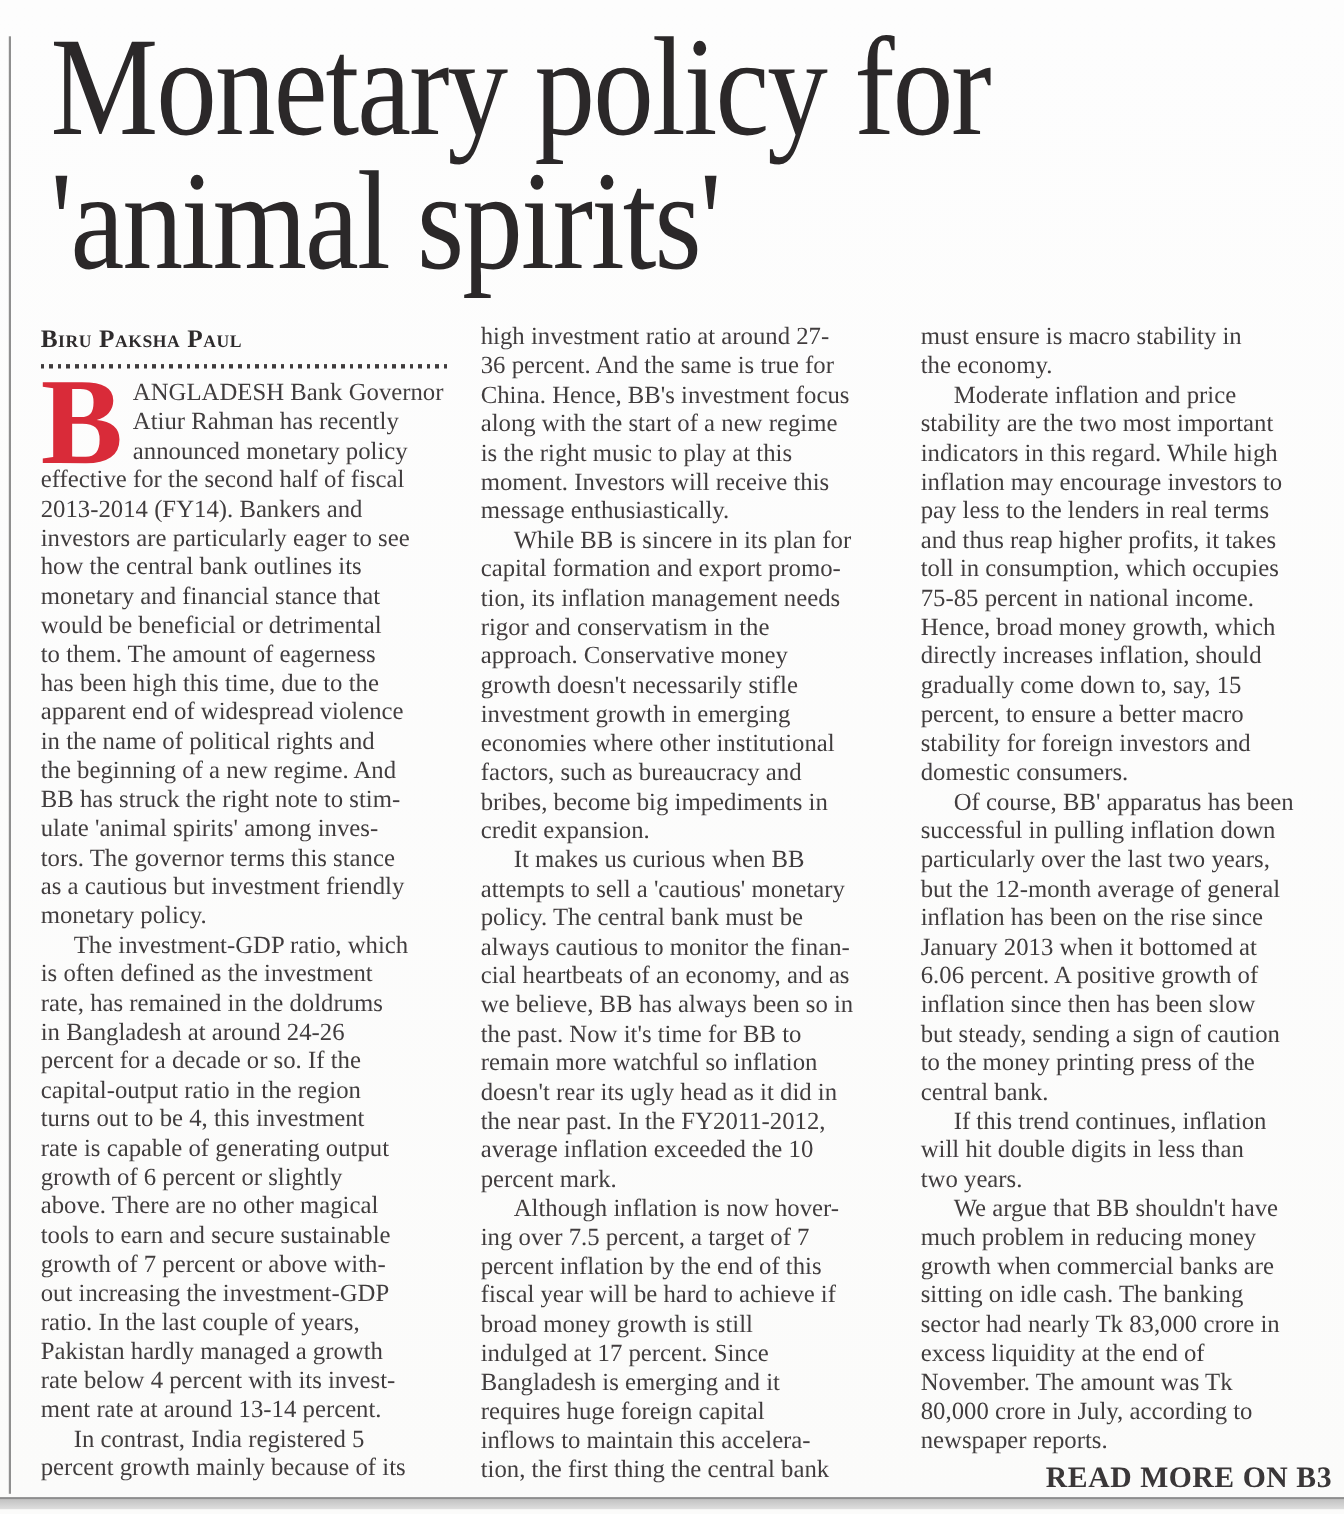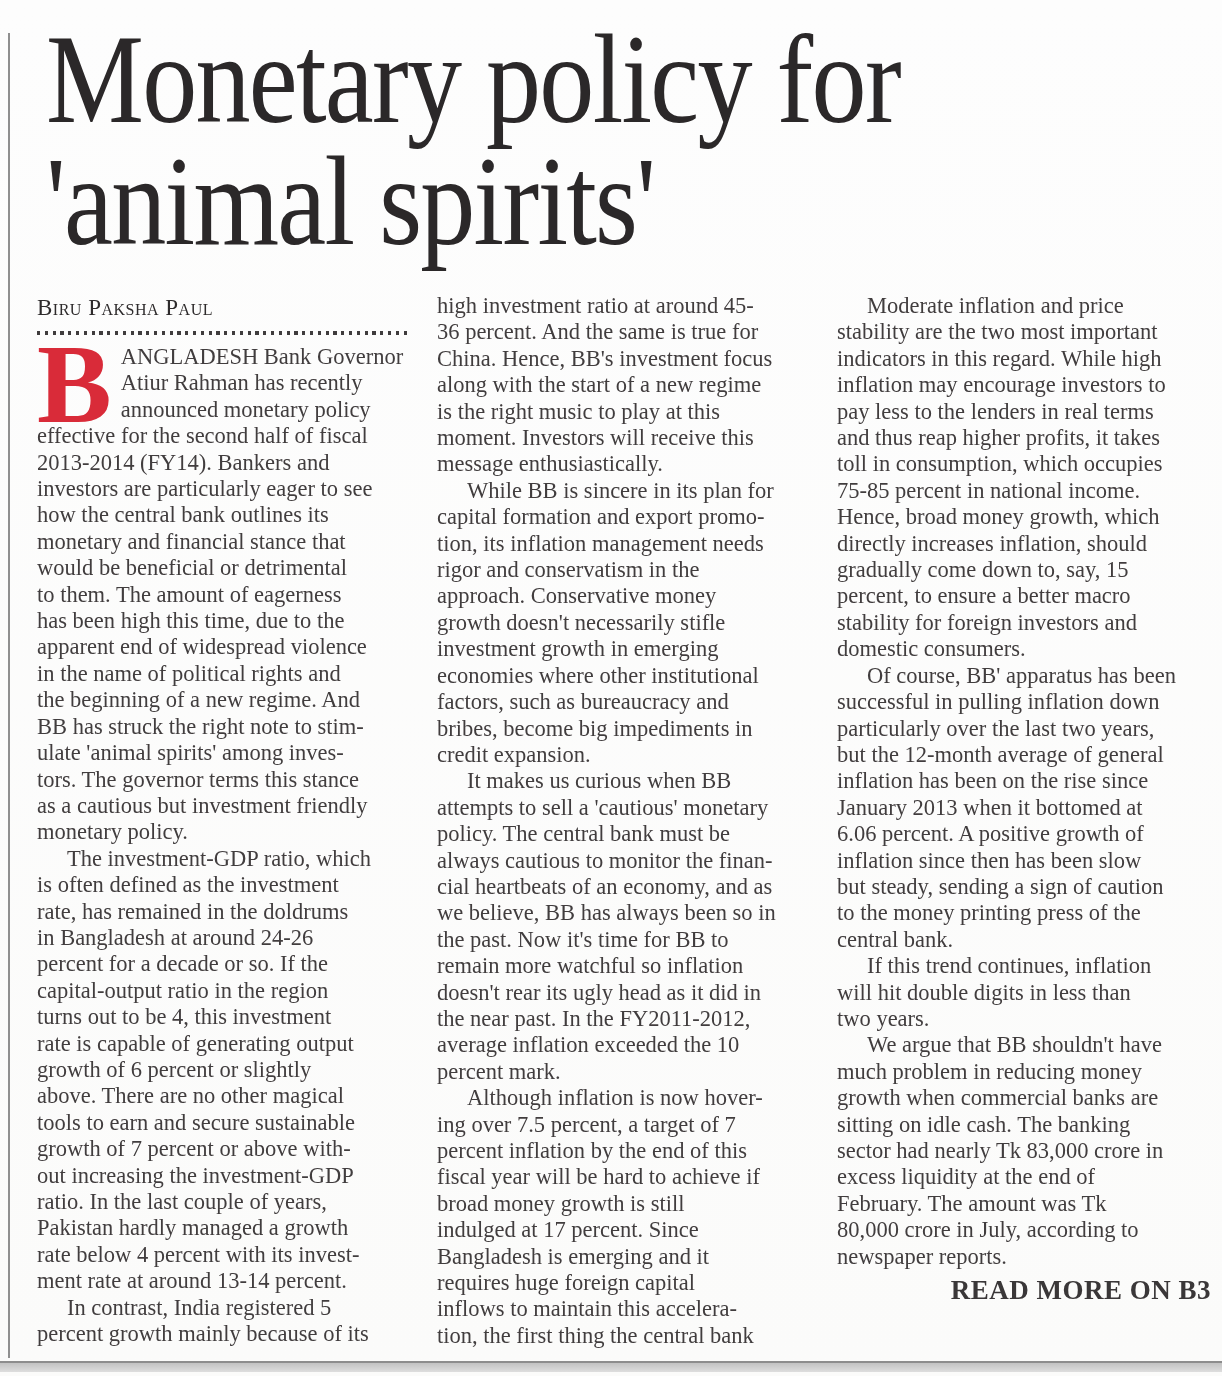--- a/index.html
+++ b/index.html
@@ -34,21 +34,21 @@
   }
   .columns {
     position: absolute;
     left: 37px; top: 293px;
     display: flex;
     gap: 26px;
   }
   .col { width: 374px; }
   .byline {
     font-variant: small-caps;
-    font-weight: normal;
+    font-weight: bold;
     font-size: 23px;
     letter-spacing: 0.5px;
     color: #2e2b2c;
     margin: 2px 0 10px 0;
   }
   .dotted-rule {
     height: 4px;
     margin: 0 0 9px 0;
     background: repeating-linear-gradient(90deg, #3f3c3d 0 3.2px, transparent 3.2px 7.8px);
   }
@@ -136,21 +136,21 @@
 out increasing the investment-GDP
 ratio.  In the last couple of years,
 Pakistan hardly managed a growth
 rate below 4 percent with its invest-
 ment rate at around 13-14 percent.</span></p>
       <p class="indent"><span class="pre">In contrast, India registered 5
 percent growth mainly because of its</span></p>
     </div>
 
     <div class="col">
-      <p><span class="pre">high investment ratio at around 45-
+      <p><span class="pre">high investment ratio at around 27-
 36 percent. And the same is true for
 China. Hence, BB's investment focus
 along with the start of a new regime
 is the right music to play at this
 moment. Investors will receive this
 message enthusiastically.</span></p>
       <p class="indent"><span class="pre">While BB is sincere in its plan for
 capital formation and export promo-
 tion, its inflation management needs
 rigor and conservatism in the
@@ -179,20 +179,22 @@
 fiscal year will be hard to achieve if
 broad money growth is still
 indulged at 17 percent.  Since
 Bangladesh is emerging and it
 requires huge foreign capital
 inflows to maintain this accelera-
 tion, the first thing the central bank</span></p>
     </div>
 
     <div class="col">
+      <p><span class="pre">must ensure is macro stability in
+the economy.</span></p>
       <p class="indent"><span class="pre">Moderate inflation and price
 stability are the two most important
 indicators in this regard. While high
 inflation may encourage investors to
 pay less to the lenders in real terms
 and thus reap higher profits, it takes
 toll in consumption, which occupies
 75-85 percent in national income.
 Hence, broad money growth, which
 directly increases inflation, should
@@ -213,21 +215,21 @@
 central bank.</span></p>
       <p class="indent"><span class="pre">If this trend continues, inflation
 will hit double digits in less than
 two years.</span></p>
       <p class="indent"><span class="pre">We argue that BB shouldn't have
 much problem in reducing money
 growth when commercial banks are
 sitting on idle cash. The banking
 sector had nearly Tk 83,000 crore in
 excess liquidity at the end of
-February. The amount was Tk
+November. The amount was Tk
 80,000 crore in July, according to
 newspaper reports.</span></p>
       <div class="read-more">READ MORE ON B3</div>
     </div>
 
   </div>
 
   <div class="bottom-rule"></div>
 
 </div>

